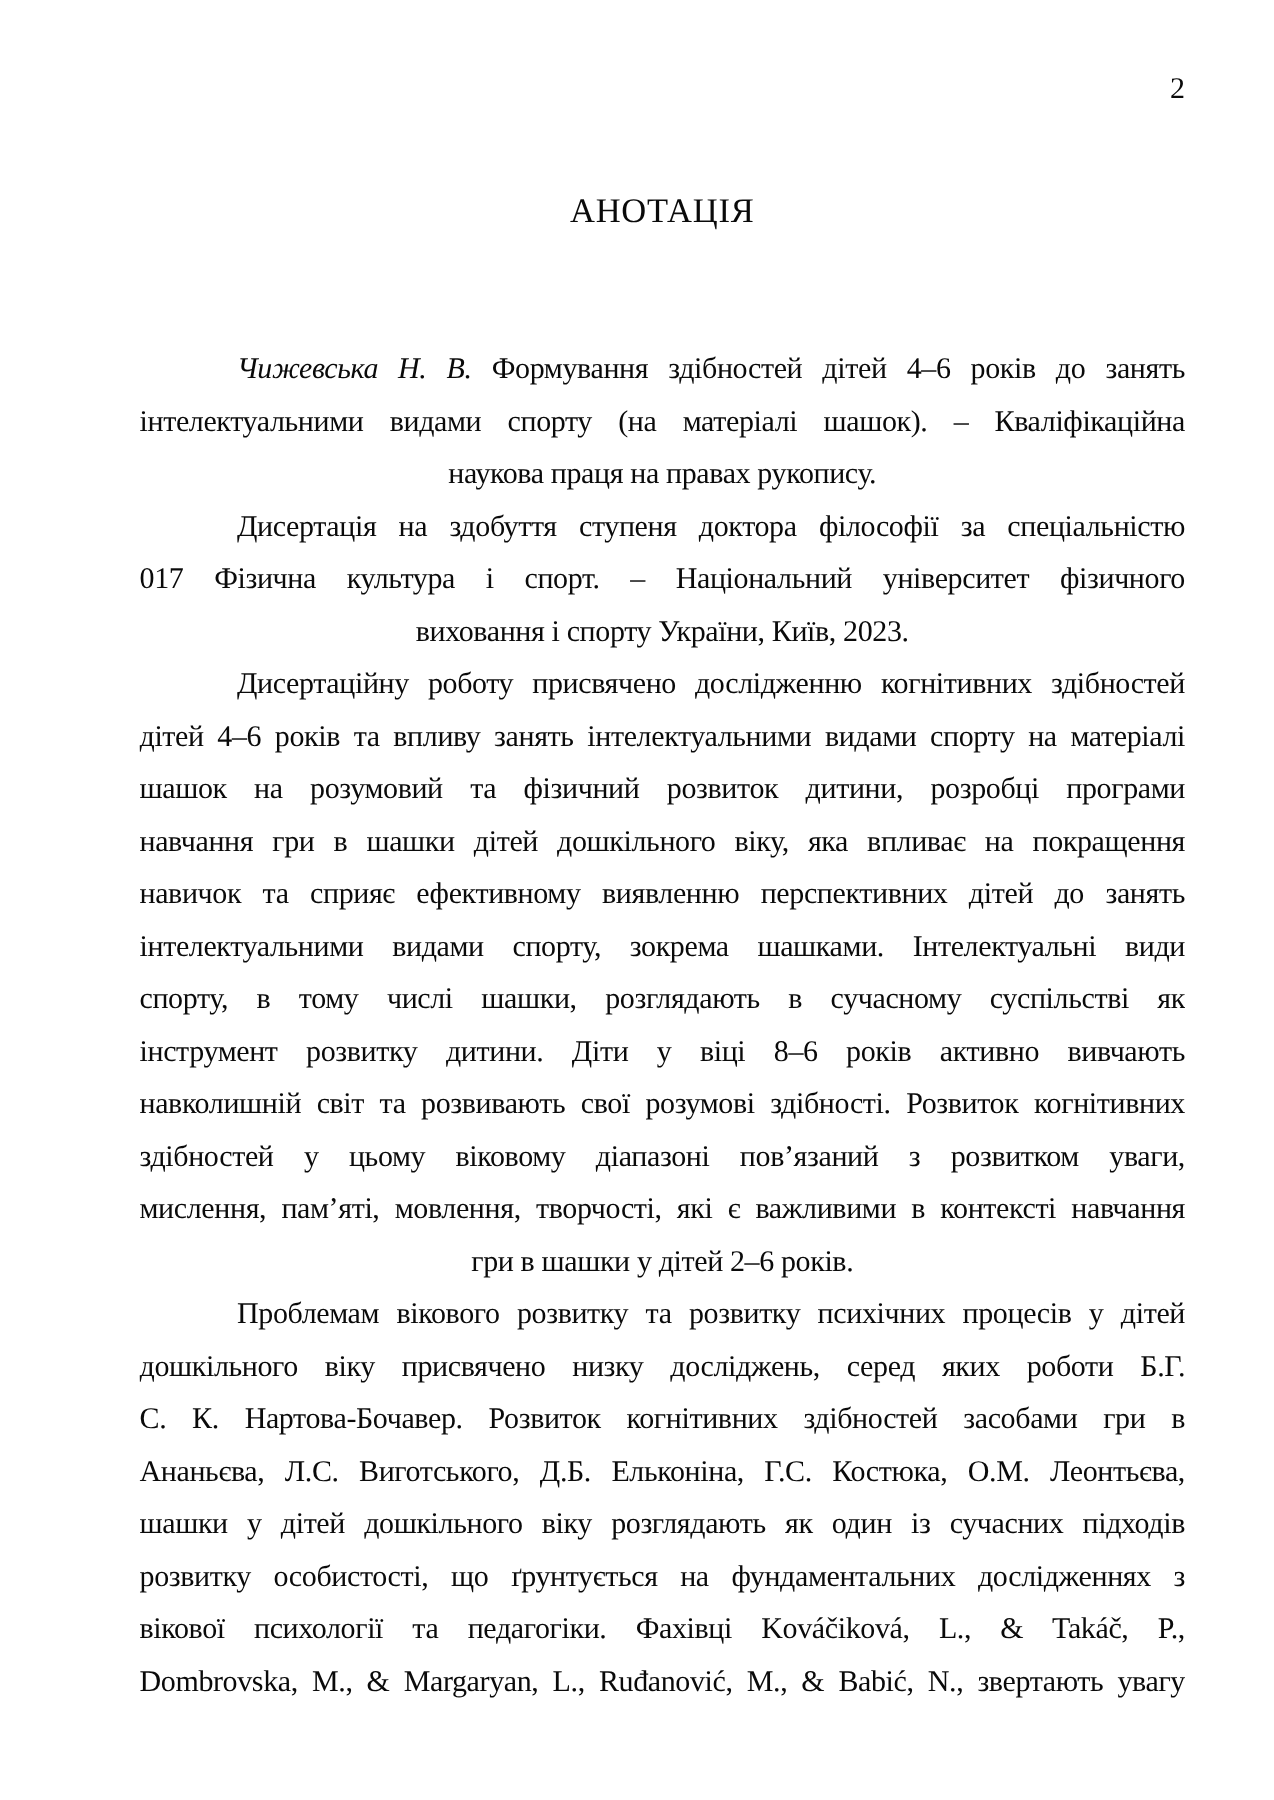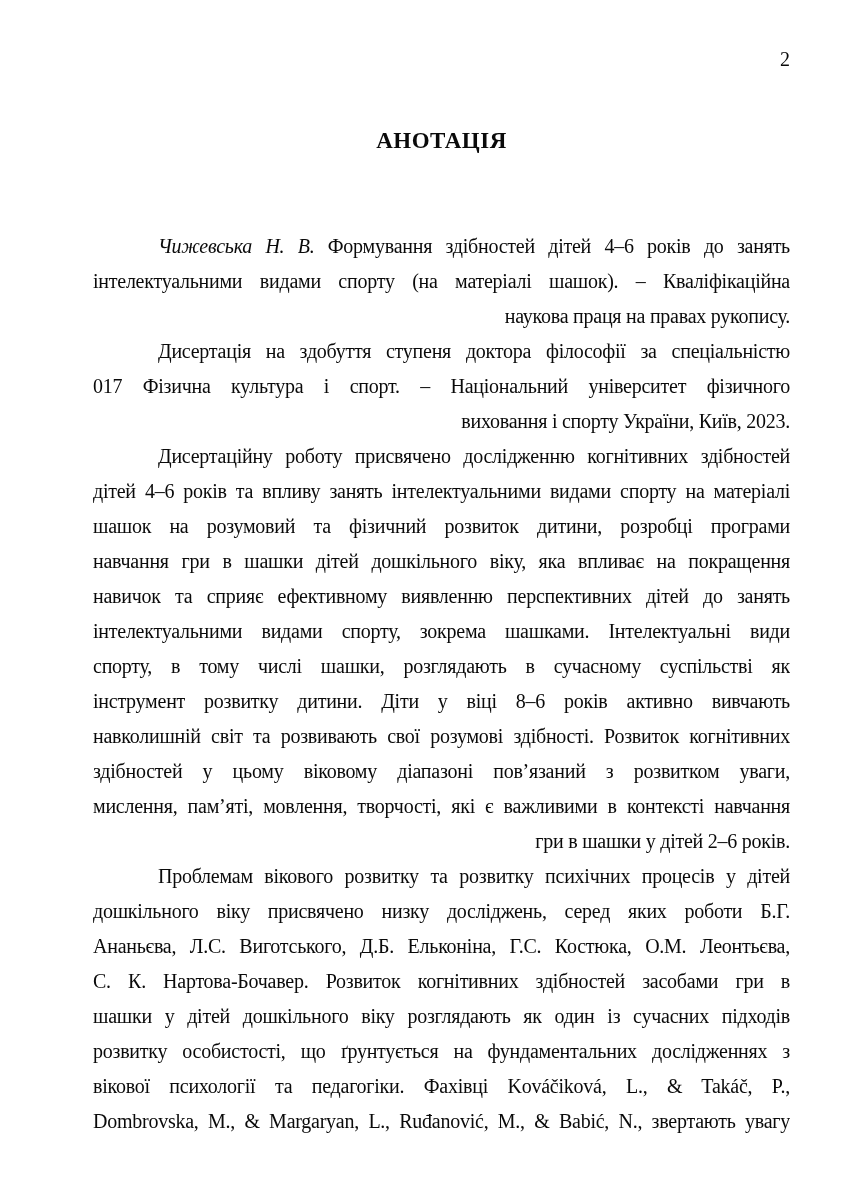--- a/index.html
+++ b/index.html
@@ -22,41 +22,41 @@
     right: 59px;
     font-size: 20px;
     line-height: 26px;
   }
   .doc-title {
     position: absolute;
     top: 126px;
     left: 93px;
     width: 697px;
     text-align: center;
-    font-weight: bold;
+    font-weight: normal;
     font-size: 23px;
     line-height: 30px;
     letter-spacing: 0.5px;
   }
   .doc-body {
     position: absolute;
     top: 229px;
     left: 93px;
     width: 697px;
     font-size: 20px;
     letter-spacing: -0.25px;
   }
   .paragraph {
     margin: 0;
   }
   .line {
     height: 35px;
     line-height: 35px;
     overflow: hidden;
-    text-align: right;
+    text-align: center;
   }
   .line.first {
     text-indent: 65px;
   }
   .line.justify {
     text-align: justify;
   }
   .line.justify::after {
     content: "";
     display: inline-block;
@@ -94,21 +94,21 @@
         <div class="line justify"><span class="">спорту, в тому числі шашки, розглядають в сучасному суспільстві як</span></div>
         <div class="line justify"><span class="">інструмент розвитку дитини. Діти  у віці 8–6 років активно вивчають</span></div>
         <div class="line justify"><span class="">навколишній світ та розвивають свої розумові здібності. Розвиток когнітивних</span></div>
         <div class="line justify"><span class="">здібностей у цьому віковому діапазоні пов’язаний з розвитком уваги,</span></div>
         <div class="line justify"><span class="">мислення, пам’яті, мовлення, творчості, які є важливими в контексті навчання</span></div>
         <div class="line"><span class="">гри в шашки у дітей 2–6 років.</span></div>
       </div>
       <div class="paragraph">
         <div class="line justify first"><span class="">Проблемам вікового розвитку та розвитку психічних процесів у дітей</span></div>
         <div class="line justify"><span class="">дошкільного віку присвячено низку досліджень, серед яких роботи Б.Г.</span></div>
+        <div class="line justify"><span class="">С. К. Нартова-Бочавер. Розвиток когнітивних здібностей засобами гри в</span></div>
         <div class="line justify"><span class="">Ананьєва, Л.С. Виготського, Д.Б. Ельконіна,  Г.С. Костюка, О.М. Леонтьєва,</span></div>
-        <div class="line justify"><span class="">С. К. Нартова-Бочавер. Розвиток когнітивних здібностей засобами гри в</span></div>
         <div class="line justify"><span class="">шашки у дітей дошкільного віку розглядають як один із сучасних підходів</span></div>
         <div class="line justify"><span class="">розвитку особистості, що ґрунтується на фундаментальних дослідженнях з</span></div>
         <div class="line justify"><span class="">вікової психології та педагогіки. Фахівці Kováčiková, L., &amp; Takáč, P.,</span></div>
         <div class="line justify"><span class="">Dombrovska, M., &amp; Margaryan, L., Ruđanović, M., &amp; Babić, N., звертають увагу</span></div>
       </div>
     </div>
 </div>
 
 </body></html>

